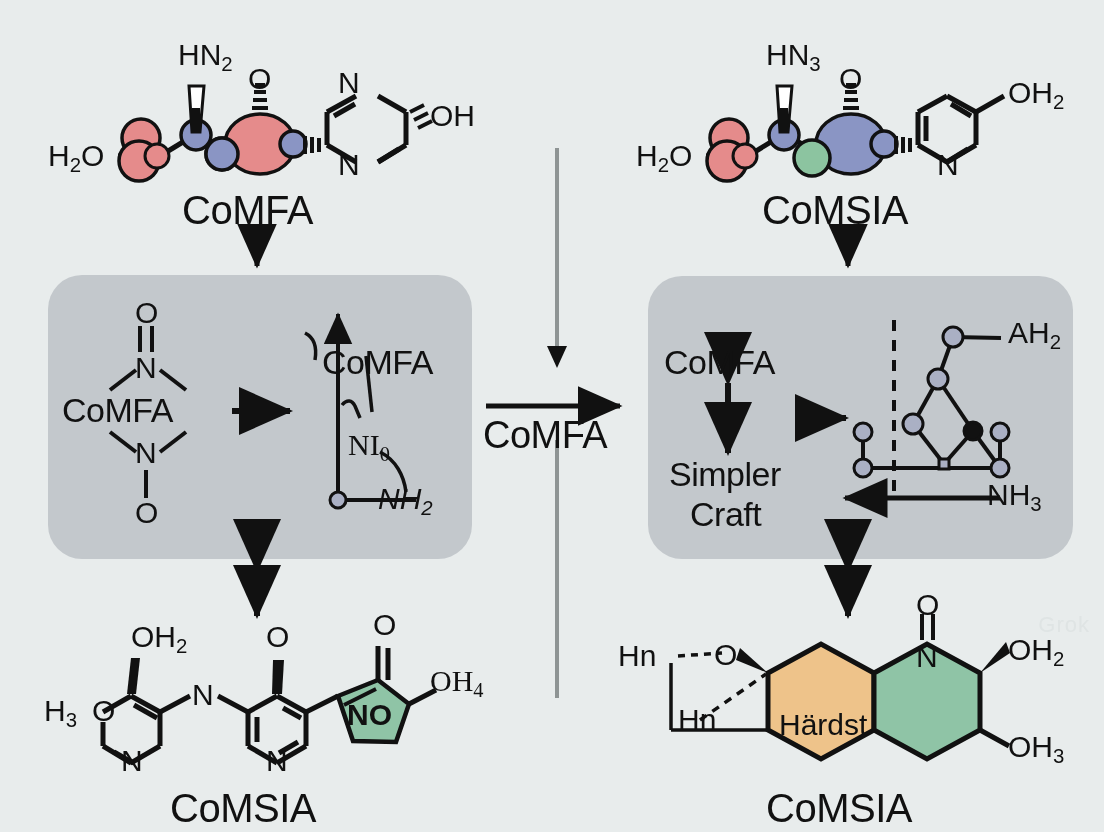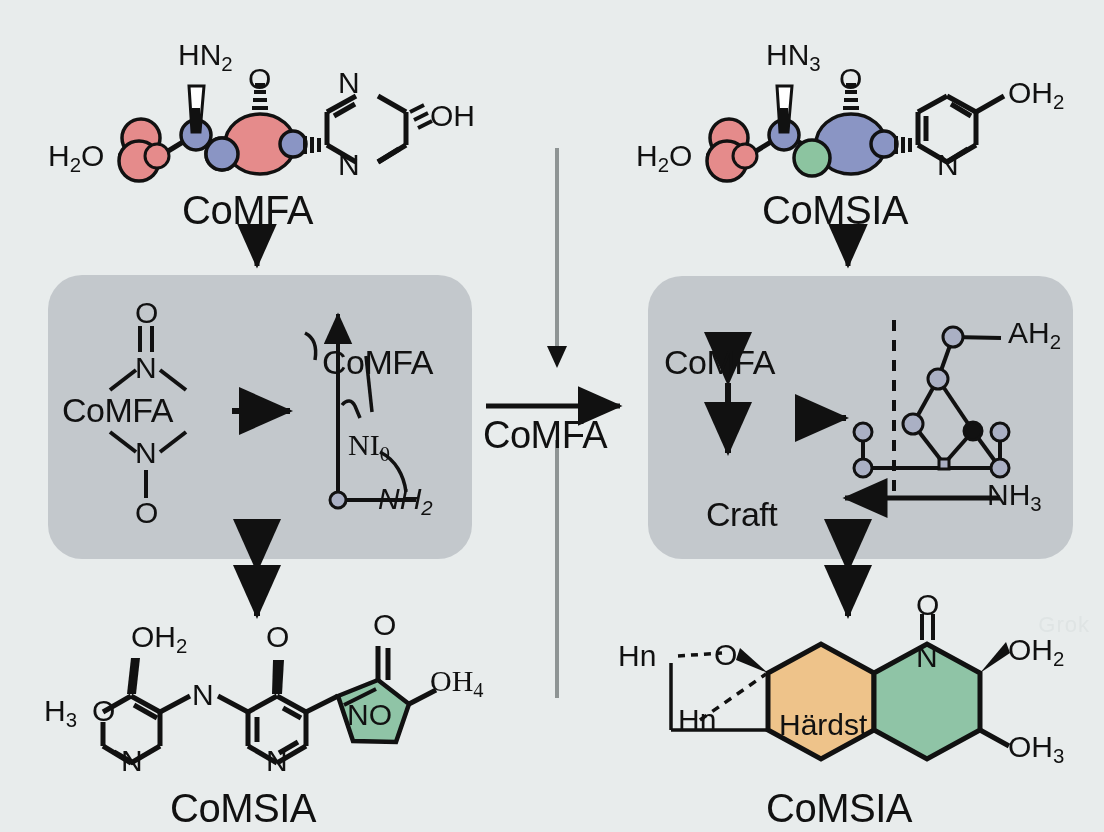--- a/index.html
+++ b/index.html
@@ -310,21 +310,22 @@
   <div class="lbl atom" style="left:348px;top:422px;font-family:Liberation Serif, serif;">
     <span>NI</span><span class="sub">0</span>
   </div>
   <div class="lbl atom" style="left:378px;top:476px;font-style:italic;">
     <span>NH</span><span class="sub">2</span>
   </div>
 
   <div class="lbl center-label" style="left:483px;top:408px;">CoMFA</div>
 
   <div class="lbl panel-text" style="left:664px;top:337px;">CoMFA</div>
-  <div class="lbl panel-text" style="left:706px;top:489px;">Craft</div>
+  <div class="lbl panel-text" style="left:669px;top:449px;">Simpler</div>
+  <div class="lbl panel-text" style="left:690px;top:489px;">Craft</div>
   <div class="lbl atom" style="left:1008px;top:310px;">
     <span>AH</span><span class="sub">2</span>
   </div>
   <div class="lbl atom" style="left:987px;top:472px;">
     <span>NH</span><span class="sub">3</span>
   </div>
 
   <div class="lbl atom" style="left:44px;top:688px;text-align:center;">
     <span>H</span><span class="sub">3</span>
   </div>
@@ -333,21 +334,21 @@
   <div class="lbl atom" style="left:131px;top:614px;">
     <span>OH</span><span class="sub">2</span>
   </div>
   <div class="lbl atom" style="left:192px;top:672px;">N</div>
   <div class="lbl atom" style="left:266px;top:614px;">O</div>
   <div class="lbl atom" style="left:266px;top:738px;">N</div>
   <div class="lbl atom" style="left:373px;top:602px;">O</div>
   <div class="lbl atom" style="left:430px;top:658px;font-family:Liberation Serif, serif;">
     <span>OH</span><span class="sub">4</span>
   </div>
-  <div class="lbl atom" style="left:347px;top:692px;">NO</div>
+  <div class="lbl atom" style="left:347px;top:692px;font-weight:bold;">NO</div>
   <div class="lbl quad-title" style="left:170px;top:780px;">CoMSIA</div>
 
   <div class="lbl atom" style="left:618px;top:633px;">Hn</div>
   <div class="lbl atom" style="left:678px;top:697px;">Hn</div>
   <div class="lbl atom" style="left:714px;top:632px;">O</div>
   <div class="lbl atom" style="left:779px;top:702px;">Härdst</div>
   <div class="lbl atom" style="left:916px;top:634px;">N</div>
   <div class="lbl atom" style="left:916px;top:582px;">O</div>
   <div class="lbl atom" style="left:1008px;top:627px;">
     <span>OH</span><span class="sub">2</span>

